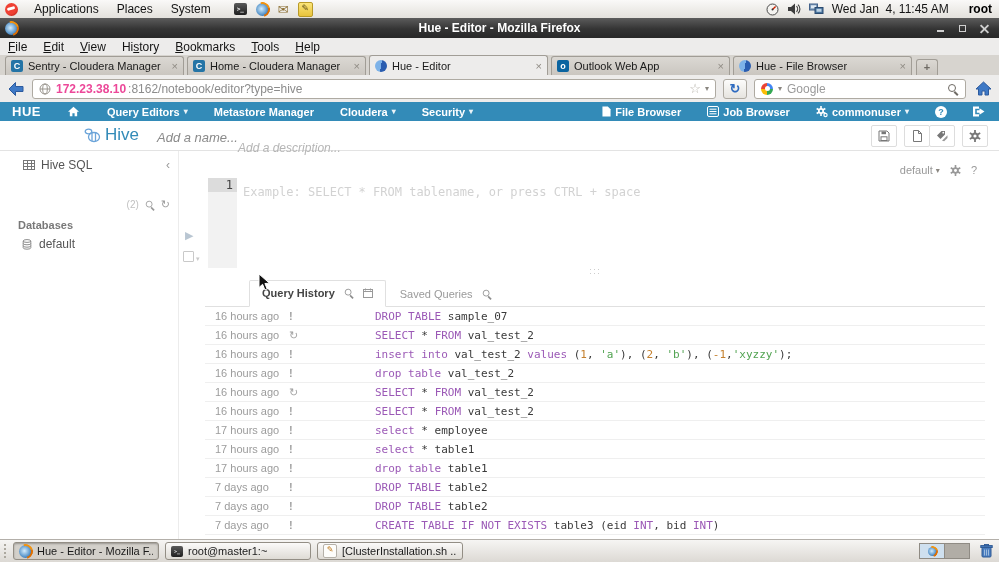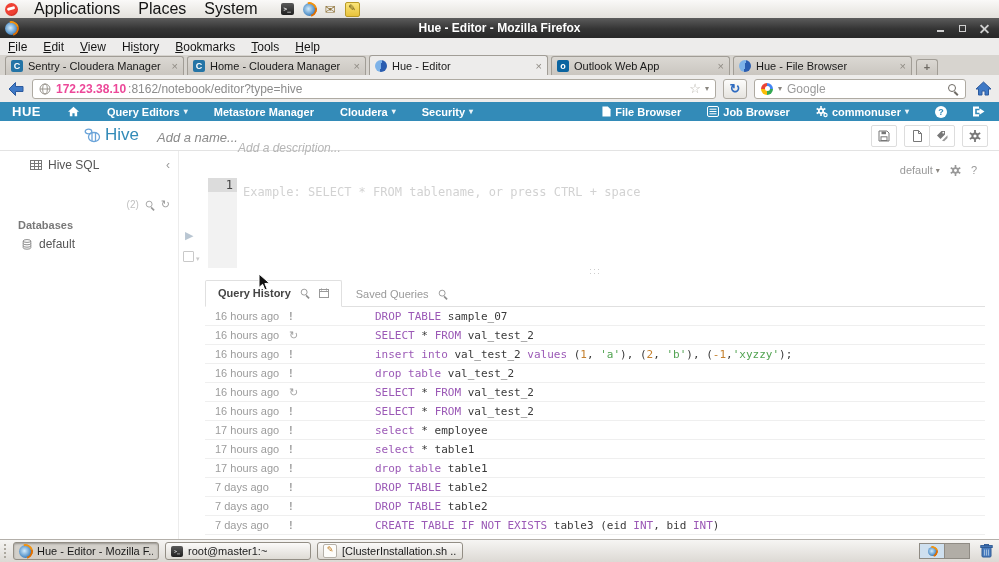--- a/index.html
+++ b/index.html
@@ -8,21 +8,21 @@
   #screen{position:absolute;inset:0;overflow:hidden;}
   svg{display:block;}
   
   #desktop-panel{position:absolute;left:0;top:0;right:0;height:18px;
     background:linear-gradient(#faf9f8,#e3e1dc);border-bottom:1px solid #c6c2bb;
     display:flex;align-items:center;}
   .rh-icon{width:13px;height:13px;margin:0 7px 0 5px;border-radius:50%;
     background:radial-gradient(circle at 40% 35%,#ef4134 0 55%,#9e1209 100%);position:relative;flex:none;}
   .rh-icon::after{content:"";position:absolute;left:2px;top:4px;width:8px;height:3px;background:#fff;border-radius:2px;transform:rotate(-15deg);}
   #dp-menus{display:flex;align-items:center;}
-  .dp-menu{padding:0 9px;font-size:16px;color:#141414;}
+  .dp-menu{padding:0 9px;font-size:12px;color:#141414;}
   .launchers{display:flex;align-items:center;gap:9px;margin-left:14px;}
   .term-ic{width:13px;height:12px;background:linear-gradient(#5a5a5a,#1f1f1f);border-radius:2px;
     color:#eee;font:bold 6px/12px "DejaVu Sans Mono",monospace;text-align:center;}
   .mail-ic{font-size:13px;line-height:13px;color:#8d7035;}
   .edit-ic{width:13px;height:13px;background:linear-gradient(#fbe57a,#e8c33c);border:1px solid #b99a27;
     border-radius:2px;font:9px/11px "Liberation Sans",sans-serif;text-align:center;color:#5a4a12;}
   .panel-right{margin-left:auto;display:flex;align-items:center;gap:8px;padding-right:7px;}
   .clock{white-space:pre;font-size:12px;color:#141414;}
   .user-label{font-weight:bold;font-size:12px;margin-left:12px;color:#000;}
   
@@ -102,21 +102,21 @@
   .bee{position:absolute;left:84px;top:7px;}
   .hive-title{position:absolute;left:105px;top:4px;font-size:17px;color:#338bb8;}
   .name-ph{position:absolute;left:157px;top:9px;font-style:italic;font-weight:normal;font-size:13px;color:#8a8a8a;text-align:right;}
   .desc-ph{position:absolute;left:238px;top:20px;font-style:italic;font-size:12px;color:#b5b5b5;}
   .header-actions{position:absolute;right:11px;top:4px;display:flex;align-items:center;}
   .act-btn{width:24px;height:20px;border:1px solid #ddd;border-radius:2px;background:#fff;
     display:flex;align-items:center;justify-content:center;color:#777;}
   .act-gap{width:7px;} .act-join{margin-left:-1px;}
   
   .assist{position:absolute;left:0;top:30px;bottom:0;width:178px;border-right:1px solid #ececec;font-size:12px;color:#555;}
-  .assist-header{display:flex;align-items:center;gap:6px;padding:7px 8px 3px 30px;}
+  .assist-header{display:flex;align-items:center;gap:6px;padding:7px 8px 3px 23px;}
   .assist-collapse{margin-left:auto;color:#999;font-size:12px;line-height:10px;}
   .assist-sub{display:flex;align-items:center;gap:5px;padding:3px 8px 3px 18px;}
   .assist-sub-label{font-size:11px;font-weight:bold;color:#787878;margin-top:41px;}
   .assist-count{margin-left:auto;color:#c0c0c0;font-size:10px;}
   .assist-sub .mag{color:#999;transform:scale(.85);}
   .refresh-ic{color:#999;font-size:11px;line-height:11px;}
   .db-item{display:flex;align-items:center;gap:7px;padding:3px 8px 2px 22px;color:#555;}
   
   .editor-meta{position:absolute;right:22px;top:43px;display:flex;align-items:center;gap:10px;color:#999;font-size:11px;}
   .ed-db{display:flex;align-items:center;gap:3px;}
@@ -128,21 +128,21 @@
   .snip-btn{position:absolute;left:183px;top:130px;display:flex;align-items:flex-end;gap:2px;color:#c9c9c9;}
   .snip-box{width:9px;height:9px;border:1px solid #c9c9c9;border-radius:1px;}
   .snip-caret{font-size:7px;line-height:7px;}
   .drag-dots{position:absolute;left:584px;top:146px;width:22px;text-align:center;color:#c6c6c6;
     font-size:9px;line-height:4px;letter-spacing:1px;}
   
   .history{position:absolute;left:205px;right:14px;top:158px;bottom:0;overflow:hidden;}
   .h-tabs{display:flex;align-items:flex-end;height:27px;border-bottom:1px solid #e0e0e0;}
   .h-tab-active{display:flex;align-items:center;gap:8px;padding:6px 12px 7px 12px;margin-bottom:-1px;
     border:1px solid #e0e0e0;border-bottom:1px solid #fff;border-radius:2px 2px 0 0;
-    background:#fff;font-weight:bold;font-size:11px;color:#444;}
+    background:#fff;font-weight:bold;font-size:11px;color:#444;margin-left:44px;}
   .h-tab-inactive{display:flex;align-items:center;gap:8px;padding:6px 14px;font-size:11px;color:#9a9a9a;}
   .h-tabs .mag{color:#8d8d8d;transform:scale(.85);}
   .h-row{display:flex;align-items:center;height:18px;border-bottom:1px solid #efefef;font-size:11px;}
   .h-time{flex:0 0 74px;padding-left:10px;color:#9c9c9c;}
   .h-status{flex:0 0 86px;color:#a2a2a2;font-weight:bold;}
   .h-status.run{font-weight:normal;font-size:11px;}
   .h-query{flex:1;font:11px "DejaVu Sans Mono",monospace;white-space:nowrap;overflow:hidden;}
   .t-kw{color:#9b59b6;} .t-id{color:#3a3a3a;} .t-num{color:#c4802e;} .t-str{color:#51a351;}
   .cursor{position:absolute;left:258px;top:152px;z-index:40;}
   
@@ -176,20 +176,39 @@
         <span class="dp-menu">Applications</span>
         <span class="dp-menu">Places</span>
         <span class="dp-menu">System</span>
       </div>
     <div class="launchers">
       <span class="term-ic">&gt;_</span>
       <span class="ffi"></span>
       <span class="mail-ic">✉</span>
       <span class="edit-ic">✎</span>
     </div>
+    <div class="panel-right">
+      <svg width="13" height="13" viewBox="0 0 13 13">
+          <circle cx="6.5" cy="6.5" r="5.5" fill="#f4f3f0" stroke="#4a4a4a"></circle>
+          <line x1="6.5" y1="6.5" x2="9.6" y2="3.6" stroke="#cc2200" stroke-width="1.4"></line>
+          <circle cx="6.5" cy="6.5" r="1" fill="#333"></circle>
+        </svg>
+      <svg width="14" height="12" viewBox="0 0 14 12">
+          <path d="M1 4 h3 l4 -3.4 v10.8 L4 8 H1 z" fill="#3d3d3d"></path>
+          <path d="M9.5 3.2 a4 4 0 0 1 0 5.6 M11 1.6 a6 6 0 0 1 0 8.8" stroke="#3d3d3d" fill="none" stroke-width="1.1"></path>
+        </svg>
+      <svg width="15" height="12" viewBox="0 0 15 12">
+          <rect x="0.5" y="1" width="8" height="6" fill="#7a99b8" stroke="#43618a"></rect>
+          <rect x="2" y="2.3" width="5" height="3" fill="#dfe9f2"></rect>
+          <rect x="6" y="4.5" width="8" height="6" fill="#46729c" stroke="#2c4b70"></rect>
+          <rect x="7.5" y="5.8" width="5" height="3" fill="#bcd2e4"></rect>
+        </svg>
+      <span class="clock">Wed Jan  4, 11:45 AM</span>
+      <span class="user-label">root</span>
+    </div>
   </div>
 
   <div id="menubar">
     <div id="menu-items" style="display:flex;">
         <span class="menu-item"><u>F</u>ile</span>
         <span class="menu-item"><u>E</u>dit</span>
         <span class="menu-item"><u>V</u>iew</span>
         <span class="menu-item">Hi<u>s</u>tory</span>
         <span class="menu-item"><u>B</u>ookmarks</span>
         <span class="menu-item"><u>T</u>ools</span>

